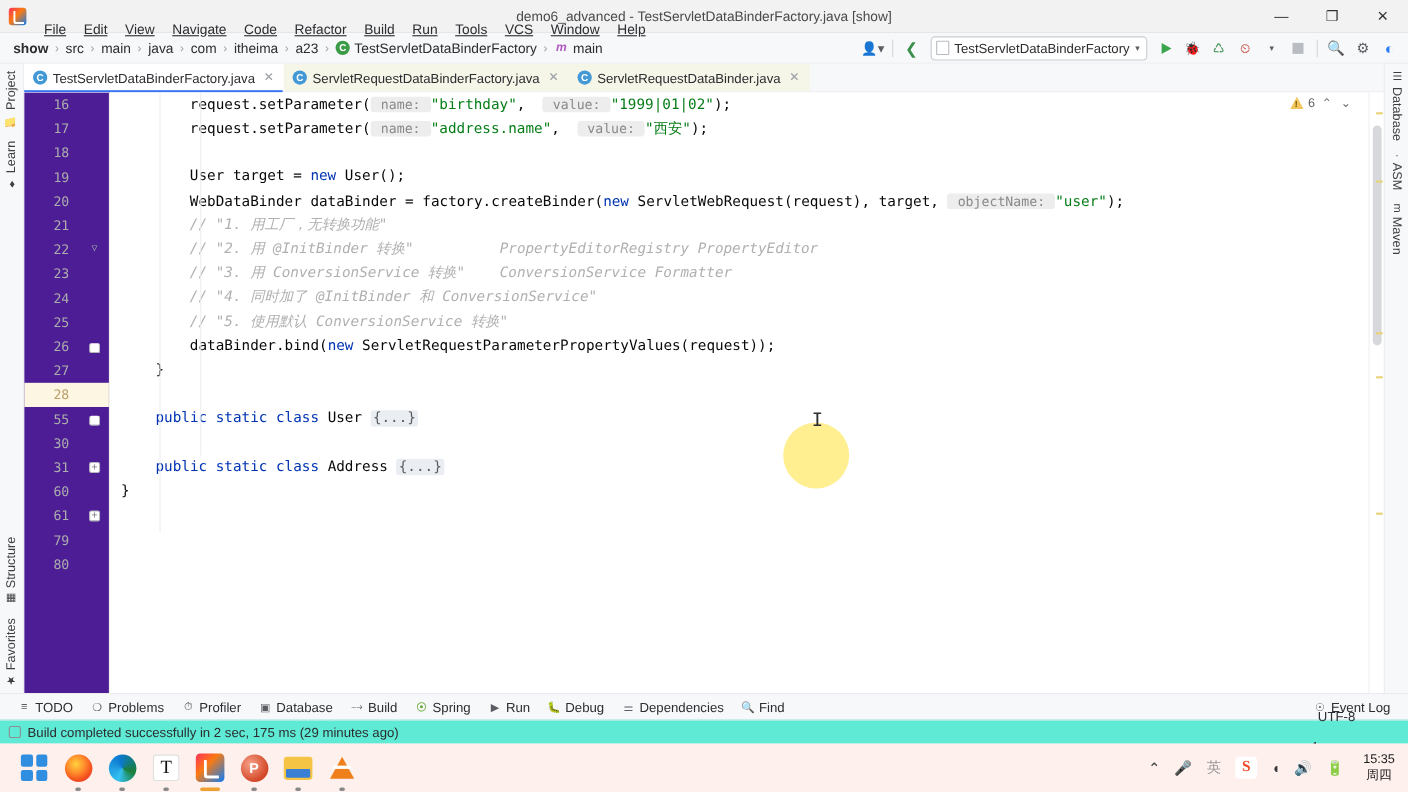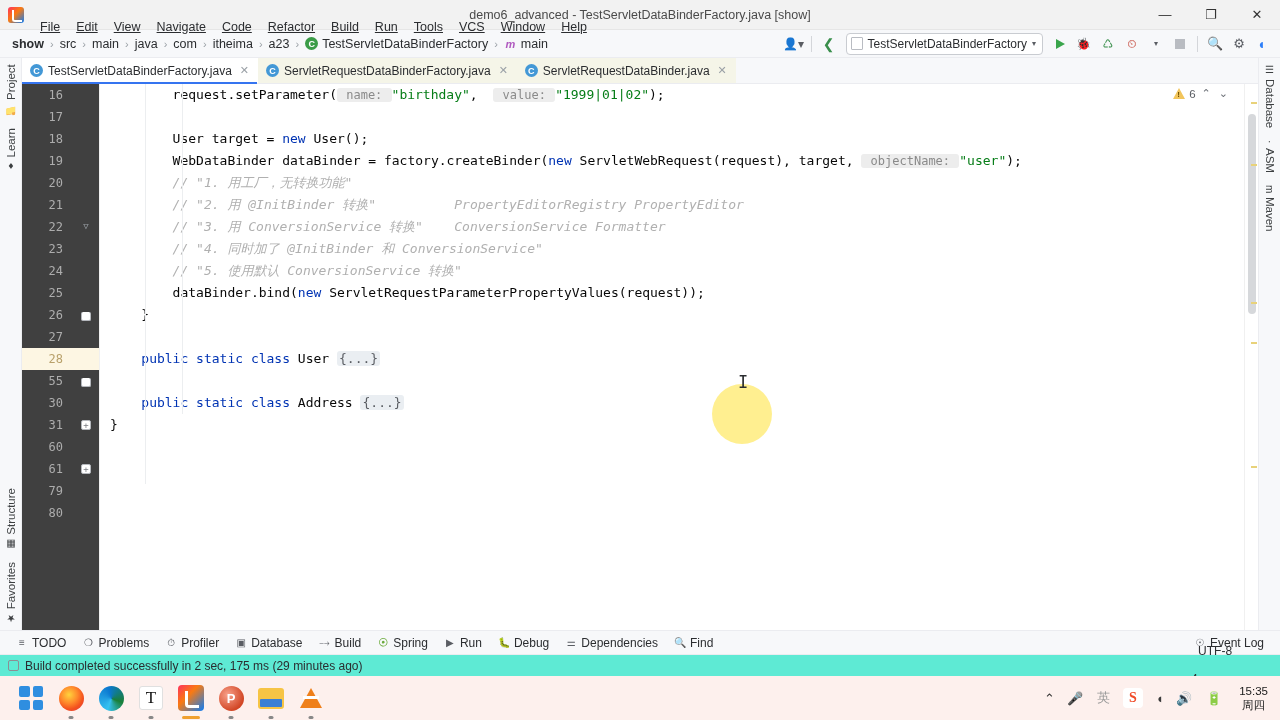--- a/index.html
+++ b/index.html
@@ -41,21 +41,21 @@
   .win-btn {
     width: 46px; height: 30px; display: flex; align-items: center; justify-content: center;
     font-size: 13px; color: #333;
   }
 
   
   .navbar {
     height: 28px; background: #f7f8fa; border-bottom: 1px solid #ebecf0;
     display: flex; align-items: center; flex: 0 0 28px; padding-left: 8px; gap: 0;
   }
-  .crumb { display: flex; align-items: center; font-size: 12.5px; color: #2b2d30; padding: 1px 4px; }
+  .crumb { display: flex; font-size: 12.5px; color: #2b2d30; padding: 1px 4px; }
   .crumb.bold { font-weight: bold; }
   .crumb-sep { color: #9aa0a6; font-size: 11px; padding: 0 2px; }
   .crumb-icon {
     width: 13px; height: 13px; margin-right: 4px; border-radius: 50%;
     display: inline-flex; align-items: center; justify-content: center;
     font-size: 9px; color: #fff; font-weight: bold;
   }
   .ci-class { background: #3b9c48; }
   .ci-method { background: transparent; color: #b05ac0; font-style: italic; font-size: 11px; font-weight: bold; }
   .toolbar-right { margin-left: auto; display: flex; align-items: center; gap: 2px; padding-right: 6px; }
@@ -108,21 +108,21 @@
     width: 13px; height: 13px; border-radius: 50%; background: #4398d6; color: #fff;
     font-size: 9px; display: inline-flex; align-items: center; justify-content: center; font-weight: bold;
     flex: 0 0 13px;
   }
   .tab .jicon.g { background: #4398d6; }
   .tab .tab-close { font-size: 11px; color: #9aa0a6; margin-left: 3px; }
 
   
   .editor-wrap { flex: 1 1 auto; display: flex; position: relative; min-height: 0; overflow: hidden; background: #fff; }
   .gutter {
-    width: 78px; flex: 0 0 78px; background: #404040; position: relative;
+    width: 78px; flex: 0 0 78px; background: #4c1d95; position: relative;
     font-family: "DejaVu Sans Mono", monospace; font-size: 12px; color: #adadad;
     border-right: 1px solid #f0f0f0;
   }
   .gline { height: 22px; line-height: 22px; position: relative; }
   .gline .num { position: absolute; right: 36px; }
   .gline.hl .num { color: #b9a16b; }
   .gline.hl { background: #fdf6e3; }
   .fold {
     position: absolute; right: 8px; top: 6px; width: 10px; height: 10px;
     border: 1px solid #b5b8bd; border-radius: 2px; color: #7a7d82;
@@ -441,20 +441,21 @@
               <span class="num">79</span>
             </div>
             <div class="gline">
               <span class="num">80</span>
             </div>
           </div>
         <div class="code-area" id="code-area">
           <div class="indent-guide" style="left:45px; top:0; height:400px;"></div>
           <div class="indent-guide" style="left:82px; top:0; height:330px;"></div>
         <div class="cline"><span>        request.setParameter(</span><span class="hint"> name: </span><span class="str">"birthday"</span><span>,  </span><span class="hint"> value: </span><span class="str">"1999|01|02"</span><span>);</span></div>
+            <div class="cline"><span>        request.setParameter(</span><span class="hint"> name: </span><span class="str">"address.name"</span><span>,  </span><span class="hint"> value: </span><span class="str">"西安"</span><span>);</span></div>
             <div class="cline">&nbsp;</div>
             <div class="cline"><span>        User target = </span><span class="kw">new</span><span> User();</span></div>
             <div class="cline"><span>        WebDataBinder dataBinder = factory.createBinder(</span><span class="kw">new</span><span> ServletWebRequest(request), target, </span><span class="hint"> objectName: </span><span class="str">"user"</span><span>);</span></div>
             <div class="cline"><span class="cmt">        // "1. 用工厂，无转换功能"</span></div>
             <div class="cline"><span class="cmt">        // "2. 用 @InitBinder 转换"          PropertyEditorRegistry PropertyEditor</span></div>
             <div class="cline"><span class="cmt">        // "3. 用 ConversionService 转换"    ConversionService Formatter</span></div>
             <div class="cline"><span class="cmt">        // "4. 同时加了 @InitBinder 和 ConversionService"</span></div>
             <div class="cline"><span class="cmt">        // "5. 使用默认 ConversionService 转换"</span></div>
             <div class="cline"><span>        dataBinder.bind(</span><span class="kw">new</span><span> ServletRequestParameterPropertyValues(request));</span></div>
             <div class="cline"><span>    }</span></div>

